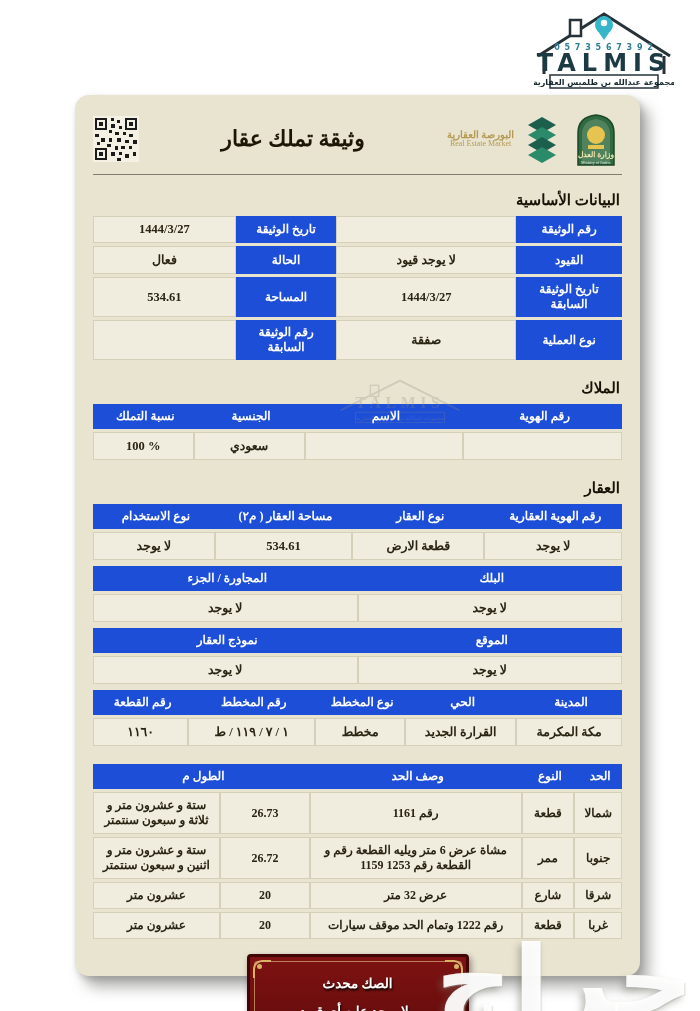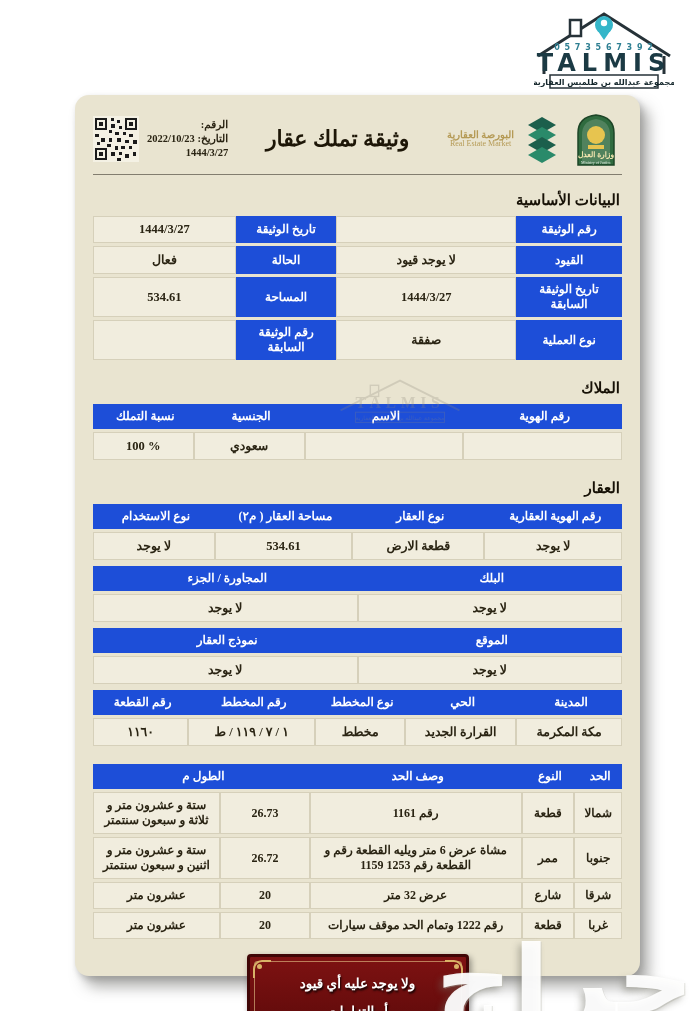--- a/index.html
+++ b/index.html
@@ -106,25 +106,20 @@
         <path d="M6,40 L20,32 L34,40 L20,48 Z" fill="#2a8a6a"></path>
       </svg>
 
       <div class="rem-logo">
         <div class="ar">البورصة العقارية</div>
         <div class="en">Real Estate Market</div>
       </div>
 
       <div class="doc-title">وثيقة تملك عقار</div>
 
-      <div class="numdate">
-        <div>الرقم:</div>
-        <div>التاريخ: 2022/10/23</div>
-        <div>1444/3/27</div>
-      </div>
 
       <svg width="46" height="46" viewBox="0 0 46 46">
         <rect width="46" height="46" fill="#f4f1e4"></rect>
         <g fill="#1b1b1b">
           <rect x="2" y="2" width="12" height="12"></rect>
             <rect x="4" y="4" width="8" height="8" fill="#f4f1e4"></rect>
             <rect x="6" y="6" width="4" height="4"></rect>
           <rect x="32" y="2" width="12" height="12"></rect>
             <rect x="34" y="4" width="8" height="8" fill="#f4f1e4"></rect>
             <rect x="36" y="6" width="4" height="4"></rect>
@@ -337,20 +332,21 @@
         <td class="v">عشرون متر</td>
       </tr>
     </tbody>
       </table>
 
     <div class="stamp">
       <div class="orn tl"></div>
       <div class="orn tr"></div>
 
       <div class="stamp-inner">
+        <div>الصك محدث</div>
         <div>ولا يوجد عليه أي قيود</div>
         <div>أو التزامات</div>
       </div>
     </div>
 
     <div class="wm-mid">
       <svg width="130" height="58" viewBox="0 0 140 62">
         <path d="M6,40 L70,8 L134,40" fill="none" stroke="#8d887a" stroke-width="2"></path>
         <rect x="38" y="13" width="9" height="12" fill="none" stroke="#8d887a" stroke-width="1.5"></rect>
         <text x="70" y="38" text-anchor="middle" font-size="17" font-weight="bold" fill="#8d887a" letter-spacing="5">TALMIS</text>

